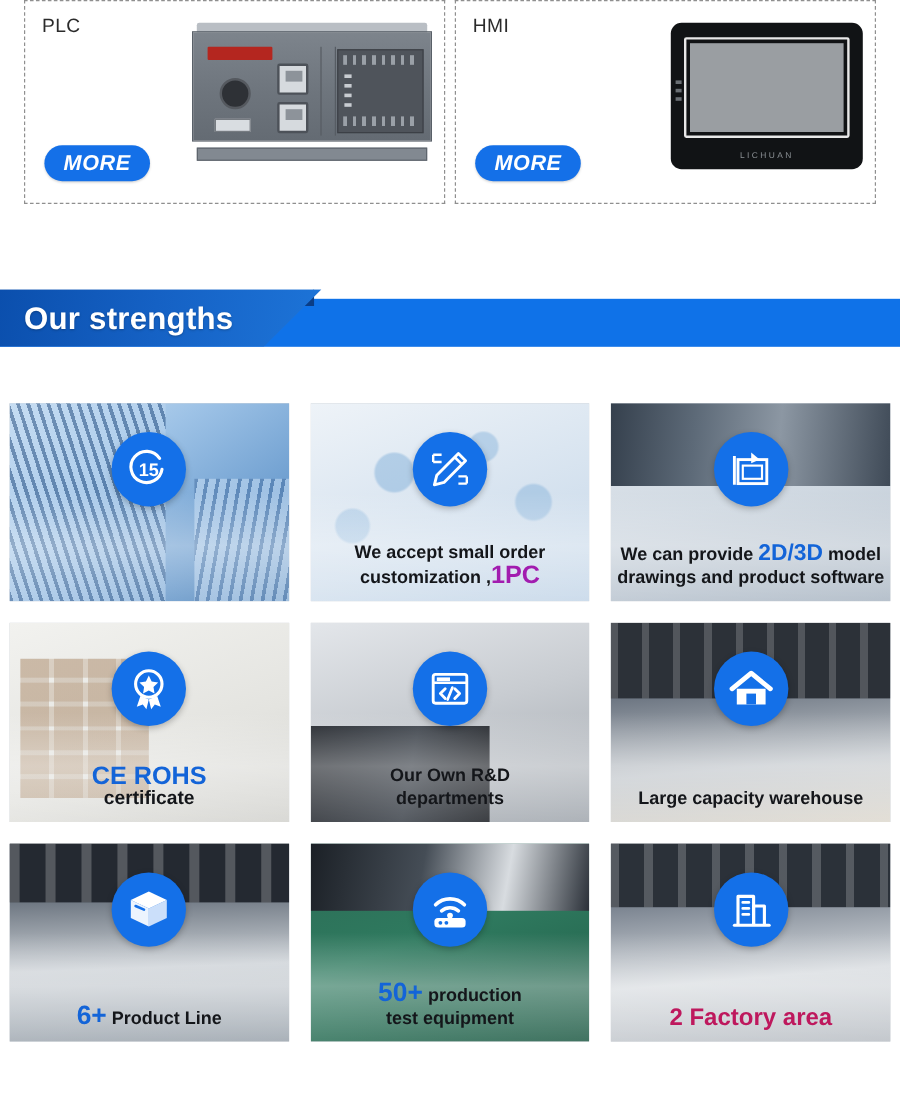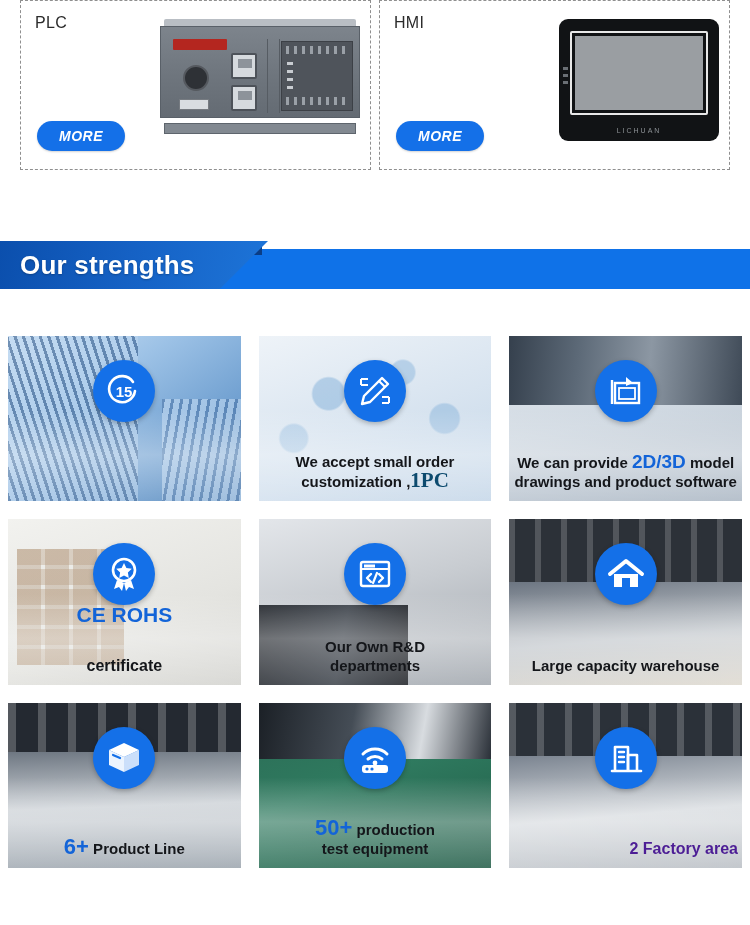--- a/index.html
+++ b/index.html
@@ -19,21 +19,21 @@
     background:#fff;box-sizing:border-box;height:170px;
   }
   .product-card .card-title{
     position:absolute;left:14px;top:13px;
     font-size:16px;color:#2b2b2b;letter-spacing:.3px;
   }
   .more-btn{
     position:absolute;left:16px;bottom:18px;
     width:88px;height:30px;border-radius:16px;
     background:#1470e8;color:#fff;border:none;
-    font-style:italic;font-weight:bold;font-size:14px;
+    font-style:italic;font-weight:bold;font-size:18px;
     letter-spacing:.5px;display:flex;align-items:center;justify-content:center;
     box-shadow:0 1px 2px rgba(0,0,0,.18);cursor:pointer;
   }
   .prod-img{position:absolute;right:10px;top:18px;}
 
   
   .plc{width:200px;height:115px;position:relative;}
   .plc-top{position:absolute;left:4px;top:0;width:192px;height:8px;background:#b9bec4;border-radius:2px 2px 0 0;}
   .plc-body{position:absolute;left:0;top:7px;width:200px;height:92px;background:linear-gradient(180deg,#7d848c 0%,#6e757d 55%,#646b73 100%);border:1px solid #596068;box-sizing:border-box;}
   .plc-foot{position:absolute;left:4px;bottom:0;width:192px;height:11px;background:#828991;border:1px solid #5e656d;box-sizing:border-box;}
@@ -95,26 +95,26 @@
     box-shadow:0 2px 5px rgba(0,0,0,.25);
   }
   .badge svg{display:block;}
   .caption{
     position:absolute;left:4px;right:4px;bottom:10px;
     text-align:center;color:#14161a;font-size:15px;line-height:19px;
     font-weight:600;
   }
   .caption .hl{color:#1364d8;font-weight:bold;}
   .caption .big{color:#1364d8;font-weight:bold;font-size:22px;}
-  .caption .big2{color:#0c4a6e;font-weight:bold;font-size:21px;font-family:Liberation Serif, serif;}
+  .caption .big2{color:#a21caf;font-weight:bold;font-size:21px;}
   .cap-lines .l1,.cap-lines .l2{display:block;}
   .cap-ce .l1{display:block;color:#1364d8;font-weight:bold;font-size:21px;}
-  .cap-ce .l2{display:block;color:#14161a;font-size:16px;font-weight:600;margin-top:32px;}
+  .cap-ce .l2{display:block;color:#14161a;font-size:16px;font-weight:600;}
   .cap-5000 .l1{display:block;color:#1364d8;font-weight:bold;font-size:23px;}
-  .cap-5000 .l2{display:block;color:#4c1d95;font-size:16px;font-weight:600;text-align:right;}
+  .cap-5000 .l2{display:block;color:#be185d;font-size:20px;font-weight:600;}
 
   
   .ph-sky{background:
     linear-gradient(145deg,#cfe3f5 0%,#9dc2e6 35%,#6f9fd0 70%,#4a7fb5 100%);}
   .ph-sky:after{content:"";position:absolute;left:0;top:0;width:56%;height:100%;
     background:repeating-linear-gradient(72deg,rgba(40,80,130,.55) 0 3px,rgba(190,215,240,.5) 3px 8px);}
   .ph-sky:before{content:"";position:absolute;right:0;bottom:0;width:34%;height:62%;
     background:repeating-linear-gradient(100deg,rgba(70,110,160,.5) 0 3px,rgba(200,222,244,.55) 3px 9px);}
   .ph-world{background:linear-gradient(160deg,#eef3f8 0%,#dbe6f1 45%,#c4d6e8 100%);}
   .ph-world:after{content:"";position:absolute;inset:0;

